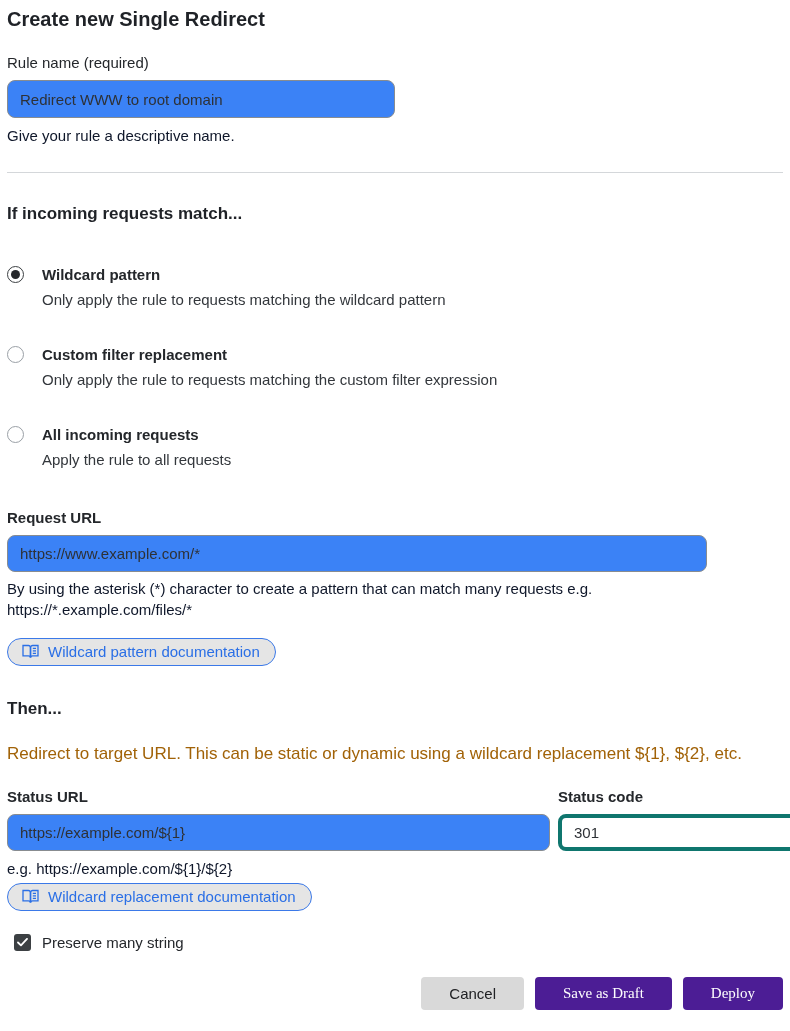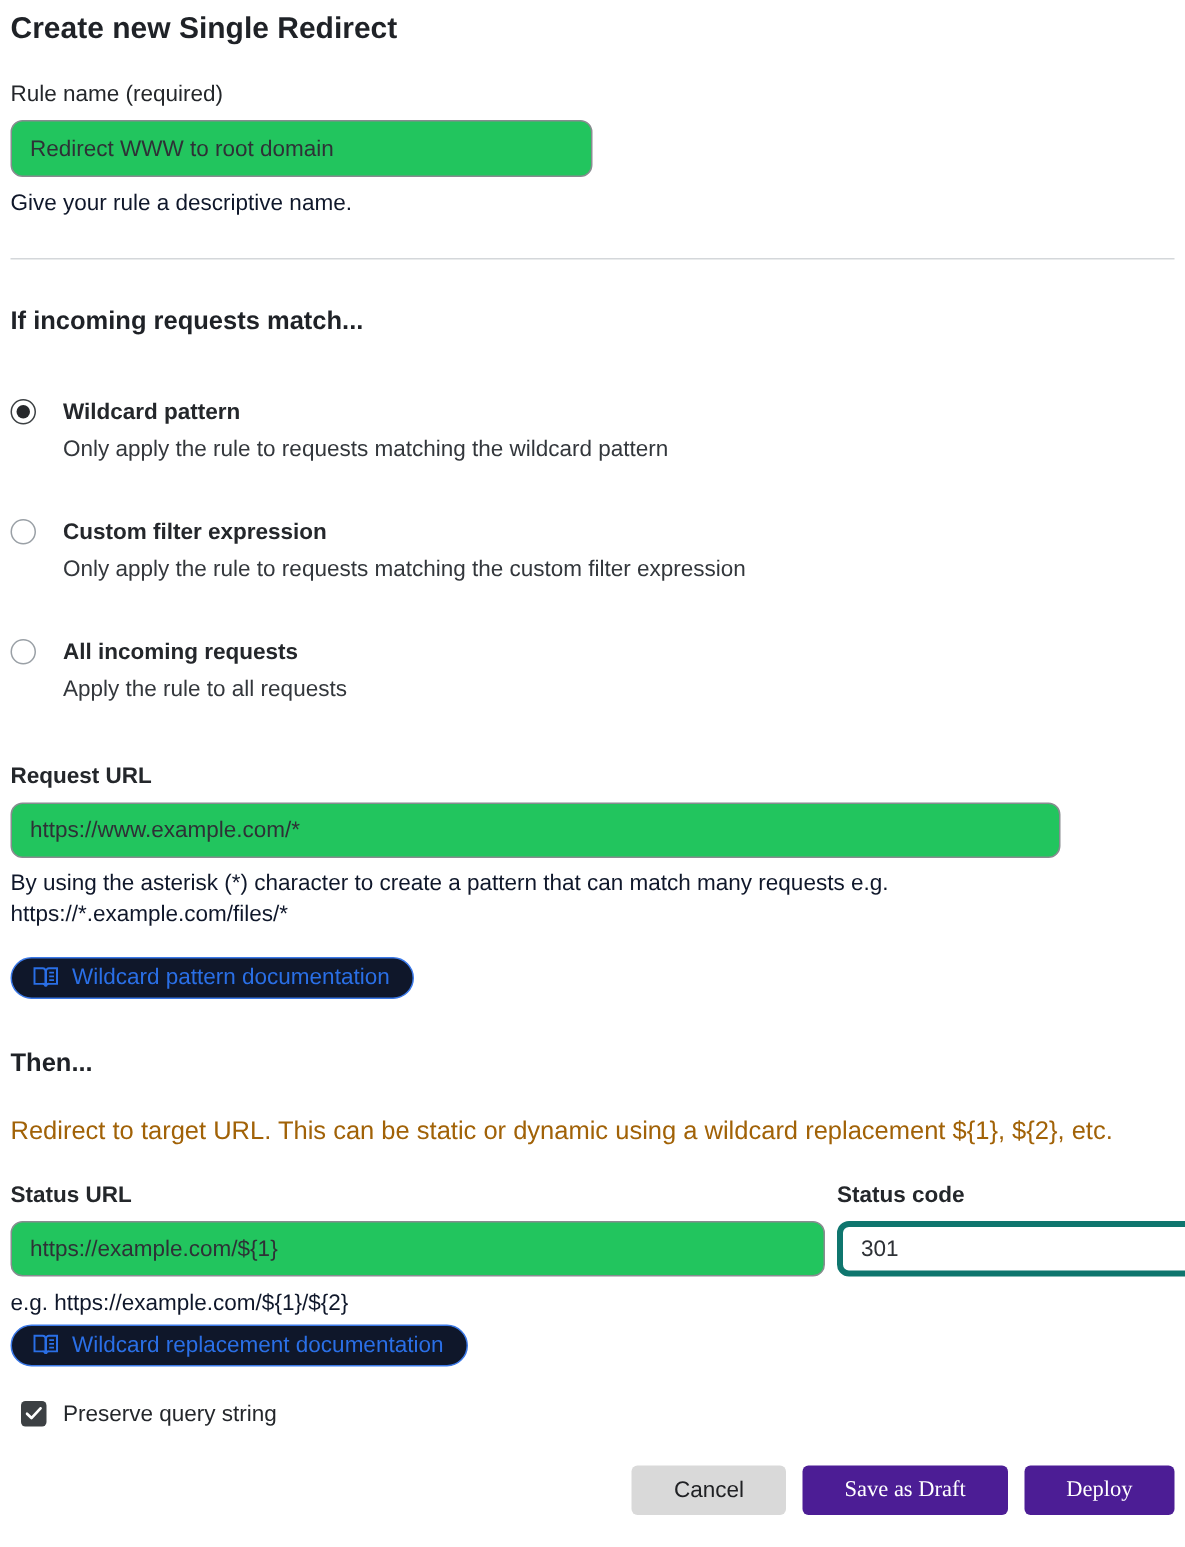--- a/index.html
+++ b/index.html
@@ -14,21 +14,21 @@
 
   h1.page-title { font-size: 20px; font-weight: 700; line-height: 26px; color: #1f2227; }
 
   .field-label { margin-top: 22px; font-size: 15px; line-height: 18px; color: #24272b; }
   .field-label.semibold { font-weight: 700; }
 
   .text-input {
     display: block; margin-top: 8px; height: 38px; width: 388px;
     border: 1px solid #888c90; border-radius: 8px;
     padding: 0 12px; font-size: 15px; color: #2e3136;
-    font-family: "Liberation Sans", sans-serif; background: #22c55e; outline: none;
+    font-family: "Liberation Sans", sans-serif; background: #3b82f6; outline: none;
   }
   .text-input.full { width: 700px; height: 37px; }
 
   .help-text { margin-top: 7px; font-size: 15px; line-height: 21px; color: #0f172a; }
 
   .divider { margin-top: 26px; border: none; border-top: 1px solid #d4d7da; height: 0; }
 
   h2.section-heading { margin-top: 30px; font-size: 17px; font-weight: 700; line-height: 22px; color: #1f2227; }
 
   .radio-group { margin-top: 40px; }
@@ -41,21 +41,21 @@
   }
   .radio-circle.checked { border-color: #3c4043; }
   .radio-circle .dot { width: 9px; height: 9px; border-radius: 50%; background: #26282b; display: none; }
   .radio-circle.checked .dot { display: block; }
   .radio-title { font-size: 15px; font-weight: 700; line-height: 19px; color: #24272b; }
   .radio-desc { margin-top: 6px; font-size: 15px; line-height: 19px; font-weight: 400; color: #33373c; }
 
   .doc-button {
     margin-top: 18px; display: inline-flex; align-items: center; gap: 9px;
     padding: 4px 15px 5px 14px; height: 28px;
-    border: 1.5px solid #3b79e8; border-radius: 14px; background: #0f172a;
+    border: 1.5px solid #3b79e8; border-radius: 14px; background: #e5e5e5;
     color: #2a6fe6; font-size: 15px; font-family: "Liberation Sans", sans-serif;
     cursor: pointer; line-height: 18px;
   }
   .doc-button svg { display: block; }
 
   .then-sentence { margin-top: 23px; font-size: 17px; line-height: 21px; color: #a16207; }
 
   .target-grid { display: grid; grid-template-columns: 543px 226px; column-gap: 8px; }
   .target-grid .field-label { margin-top: 24px; }
   .target-grid .row2 { margin-top: 8px; }
@@ -110,21 +110,21 @@
           <span class="dot"></span>
         </span>
       <span>
         <div class="radio-title">Wildcard pattern</div>
         <div class="radio-desc">Only apply the rule to requests matching the wildcard pattern</div>
       </span>
     </div>
     <div class="radio-row">
       <span class="radio-circle"></span>
       <span>
-        <div class="radio-title">Custom filter expression</div>
+        <div class="radio-title">Custom filter replacement</div>
         <div class="radio-desc">Only apply the rule to requests matching the custom filter expression</div>
       </span>
     </div>
     <div class="radio-row">
       <span class="radio-circle"></span>
       <span>
         <div class="radio-title">All incoming requests</div>
         <div class="radio-desc">Apply the rule to all requests</div>
       </span>
     </div>
@@ -182,21 +182,21 @@
     </span>
     <span>Wildcard replacement documentation</span>
   </button>
 
   <div class="checkbox-row">
     <span class="checkbox-box">
       <svg width="11" height="9" viewBox="0 0 12 10">
           <path d="M1 5 L4.3 8.2 L11 1" stroke="#ffffff" stroke-width="2" fill="none" stroke-linecap="round" stroke-linejoin="round"></path>
         </svg>
     </span>
-    <span class="checkbox-label">Preserve query string</span>
+    <span class="checkbox-label">Preserve many string</span>
   </div>
 
   <div class="footer">
     <button class="btn btn-secondary">Cancel</button>
     <button class="btn btn-primary">Save as Draft</button>
     <button class="btn btn-primary">Deploy</button>
   </div>
 
 </div>
 

